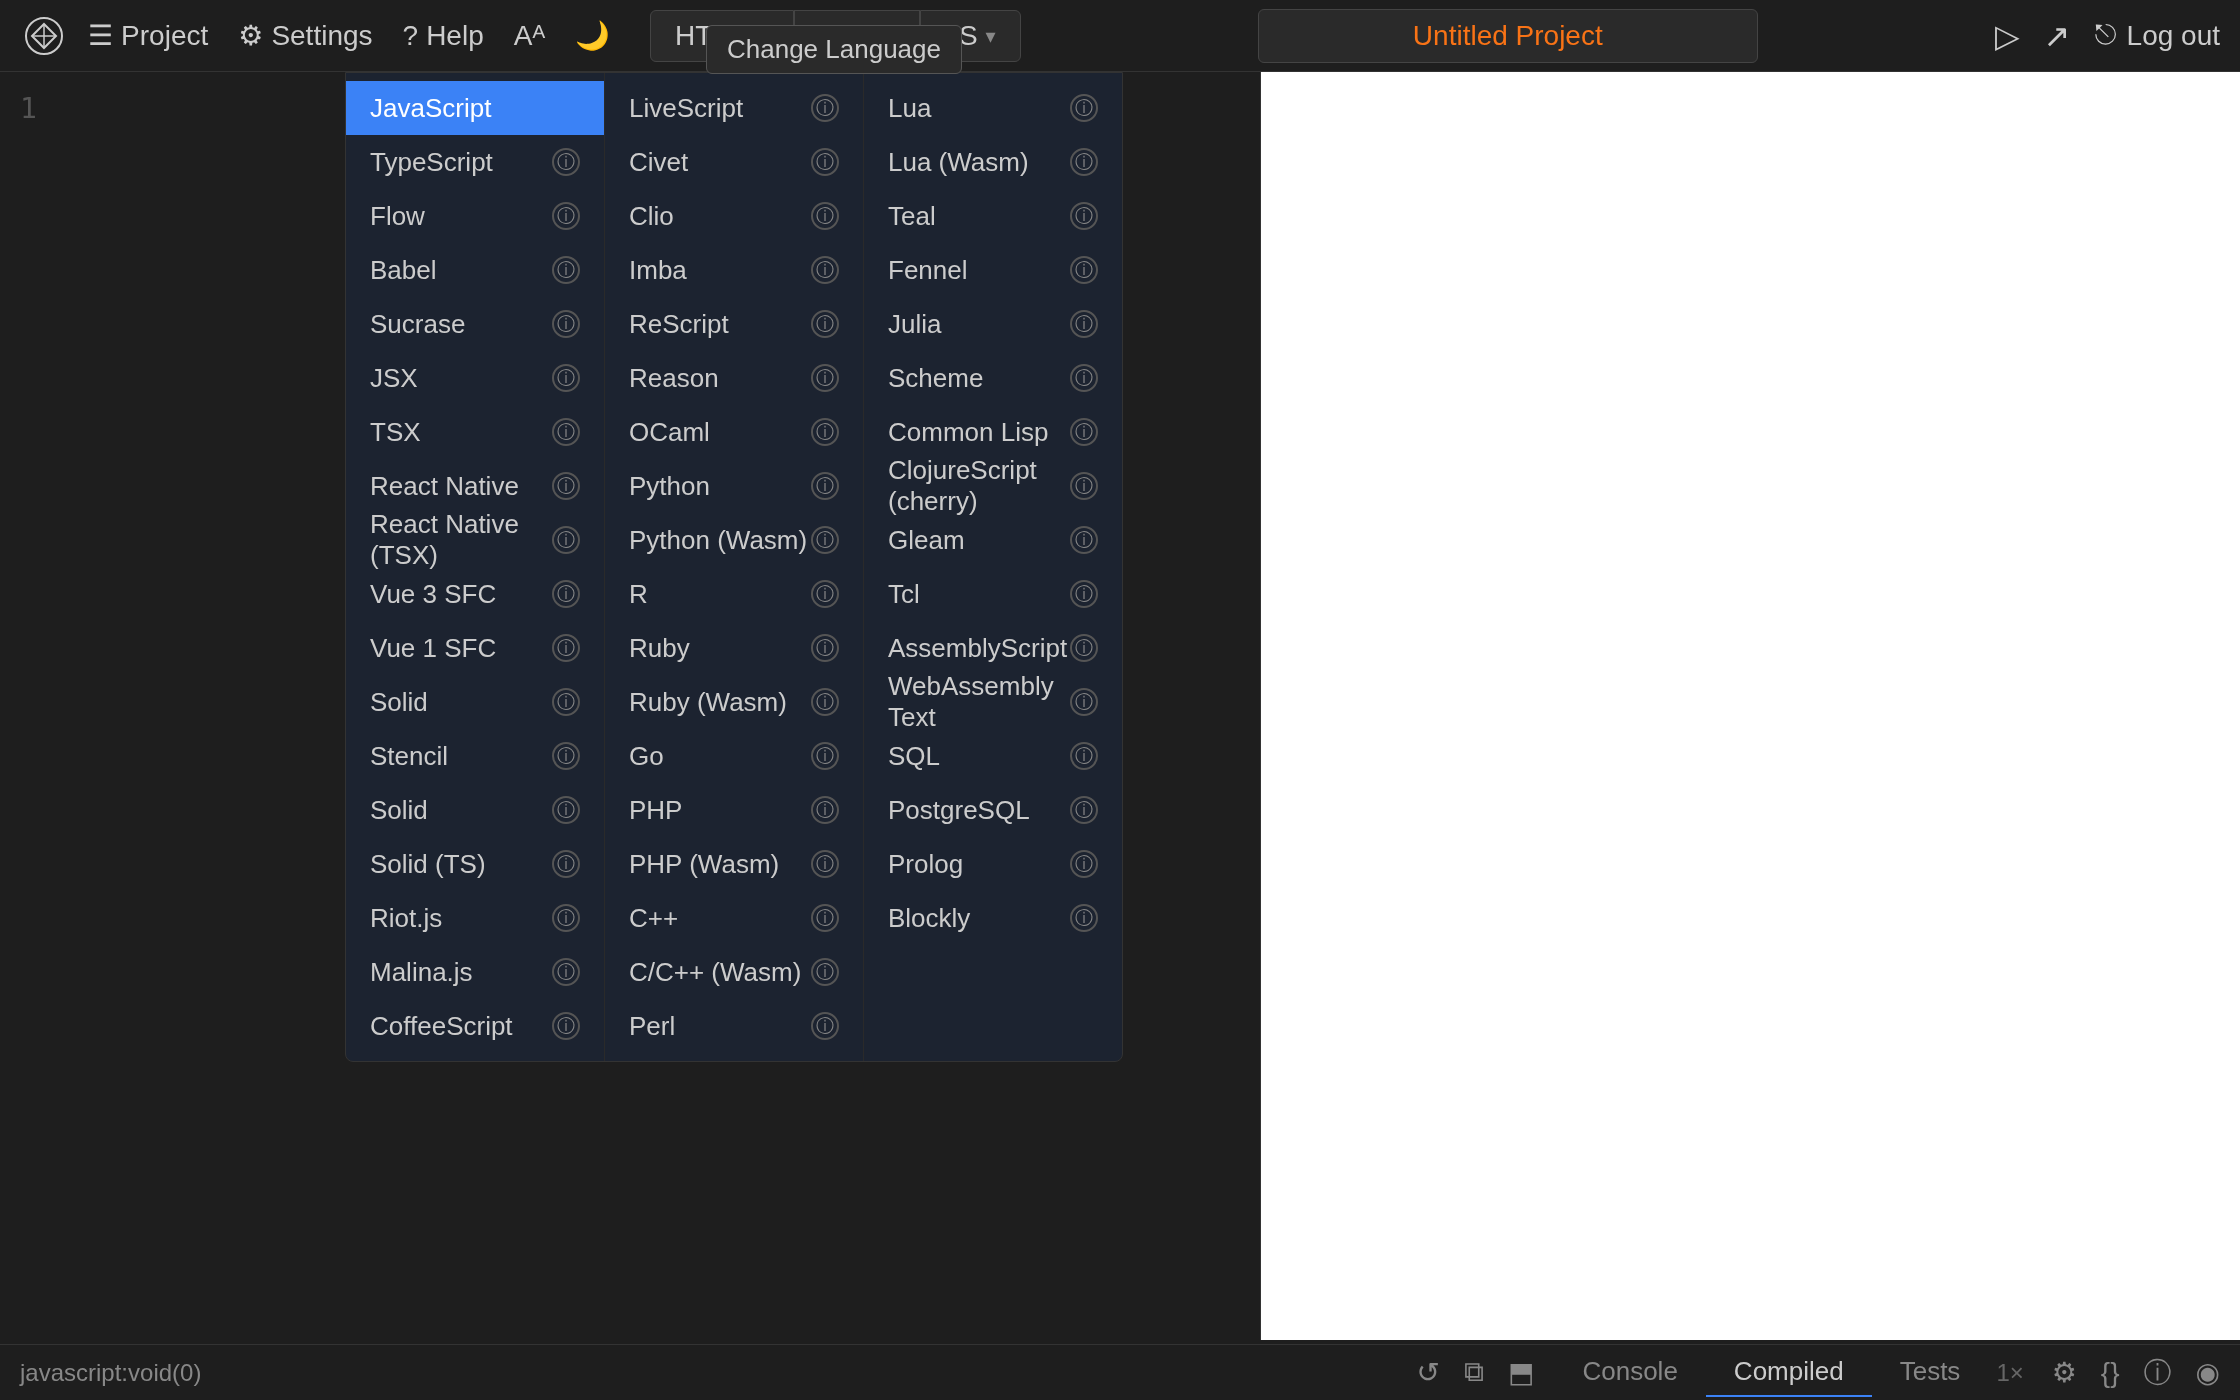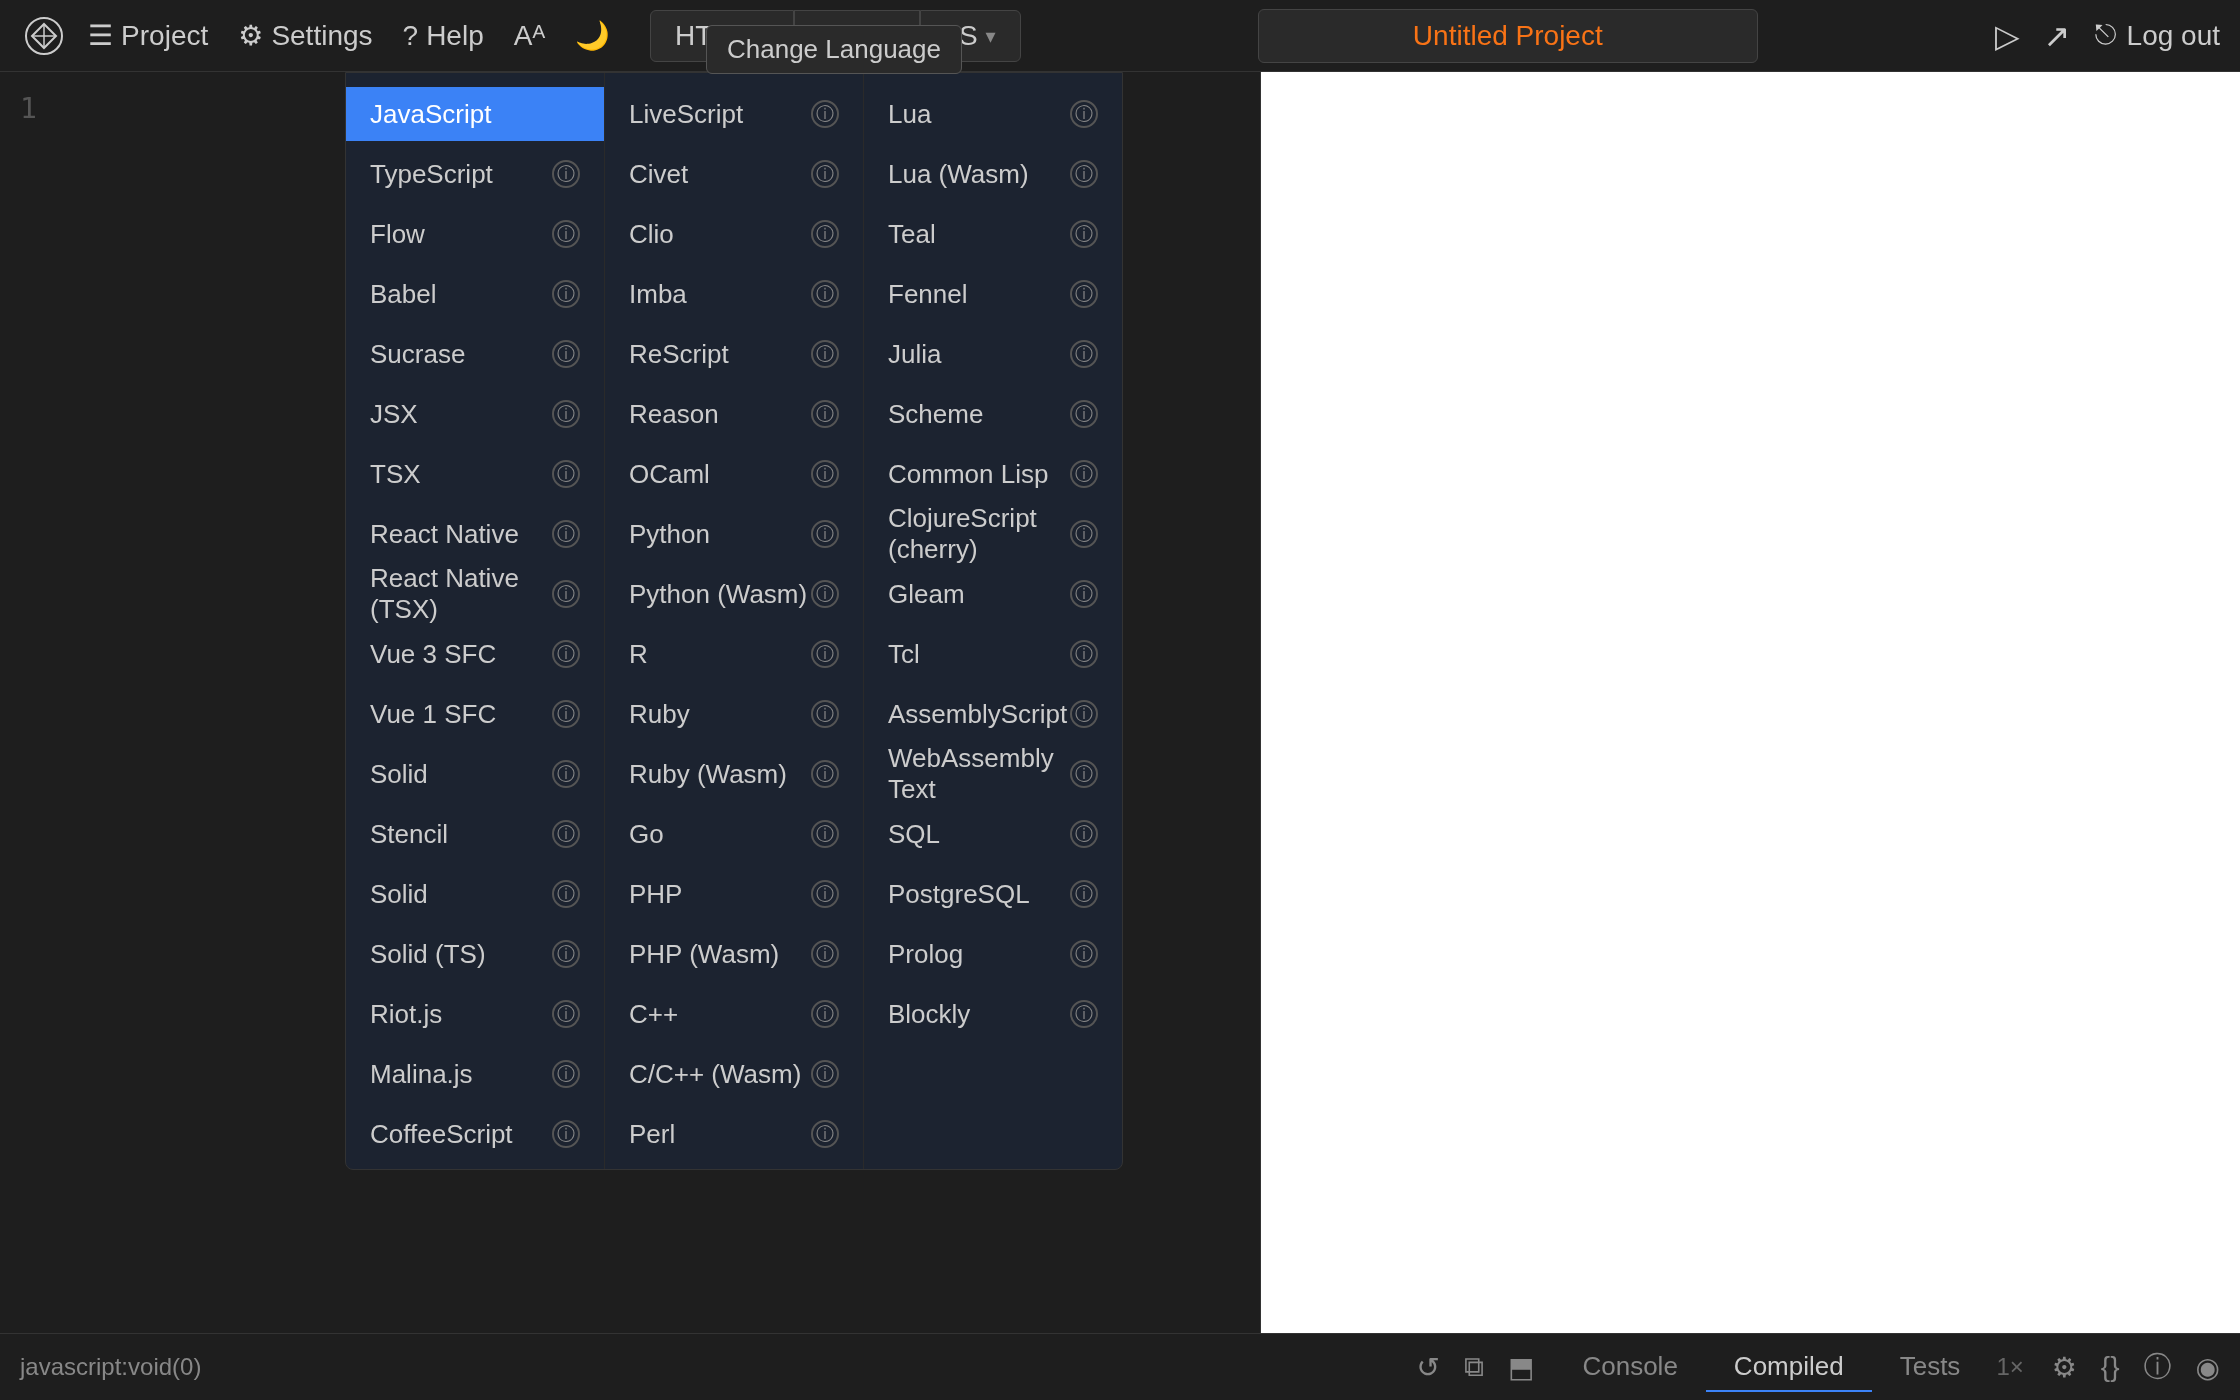--- a/index.html
+++ b/index.html
@@ -160,21 +160,20 @@
 
     .dropdown-item {
       display: flex;
       align-items: center;
       justify-content: space-between;
       padding: 10px 24px;
       cursor: pointer;
       font-size: 26px;
       color: #ccc;
       height: 54px;
-      margin-top: 6px;
     }
     .dropdown-item.active {
       background: #3b82f6;
       color: #fff;
     }
     .dropdown-item-label { flex: 1; }
     .dropdown-item-info {
       width: 28px;
       height: 28px;
       border-radius: 50%;
@@ -187,21 +186,21 @@
       cursor: pointer;
       flex-shrink: 0;
     }
 
     
     .bottom-bar {
       position: absolute;
       bottom: 0;
       left: 0;
       right: 0;
-      height: 67px;
+      height: 56px;
       background: #1e1e1e;
       border-top: 1px solid #333;
       display: flex;
       align-items: center;
       padding: 0 20px;
       gap: 20px;
     }
     .bottom-status {
       color: #888;
       font-size: 24px;

